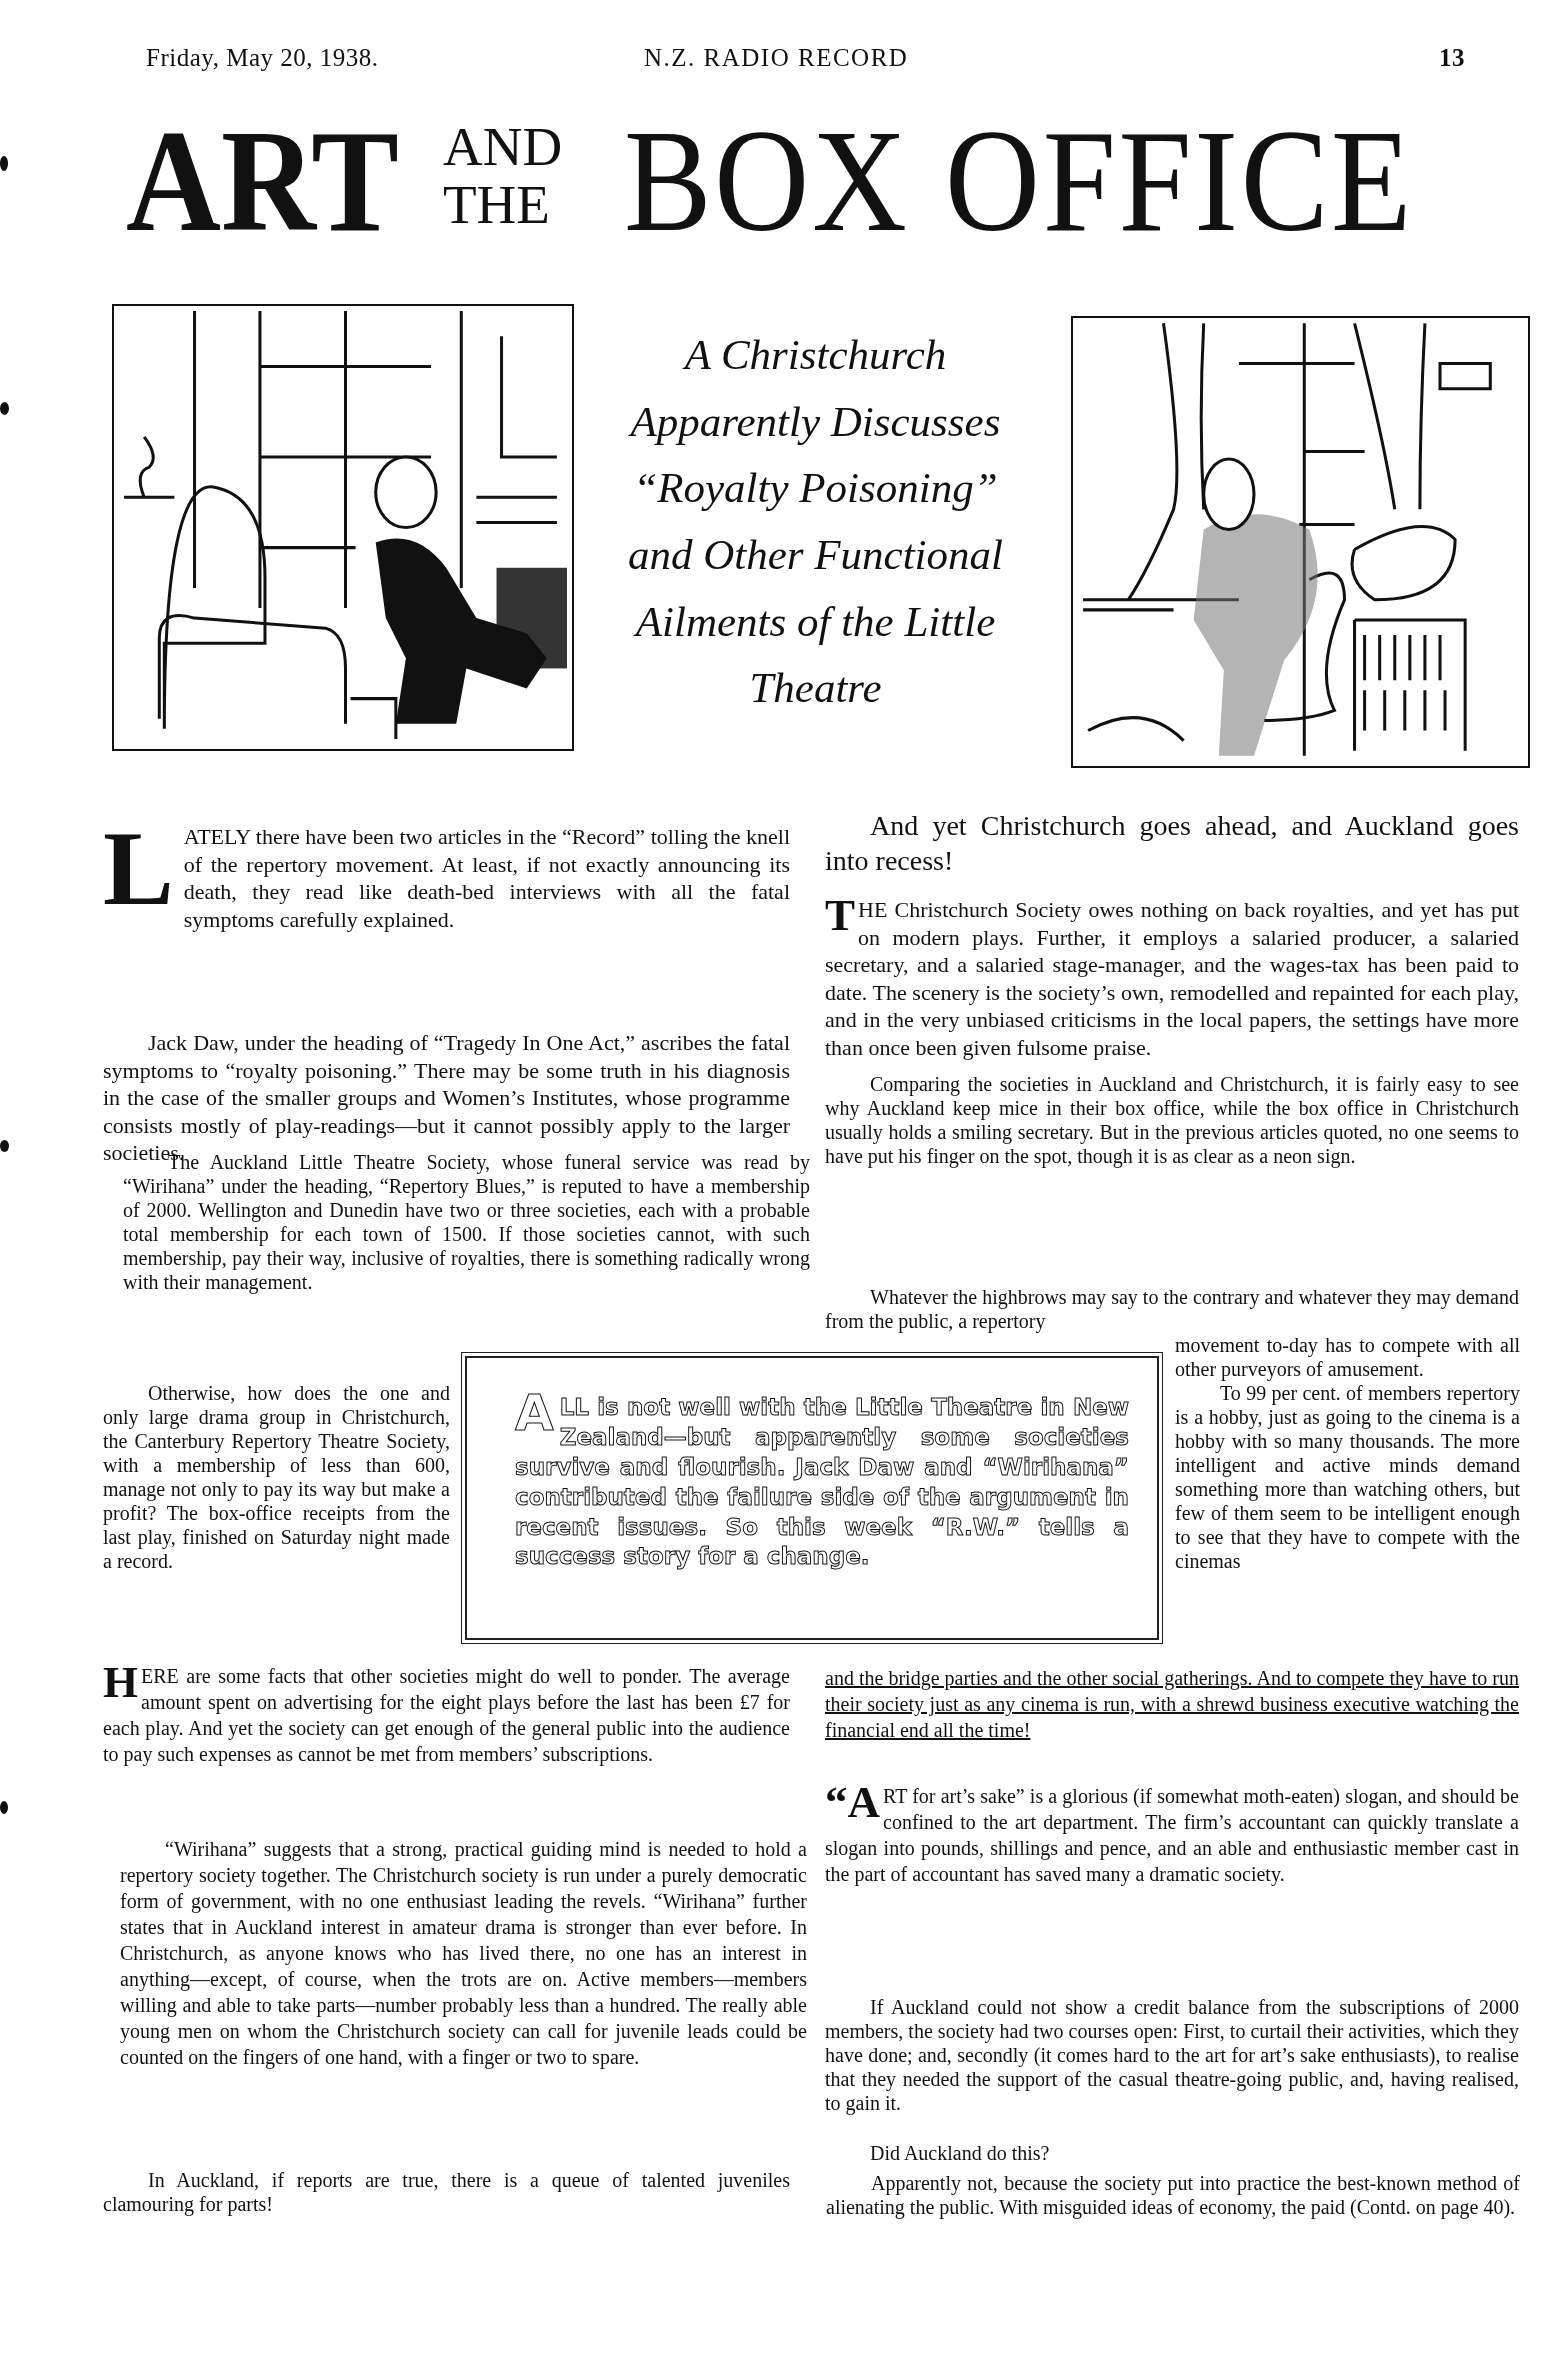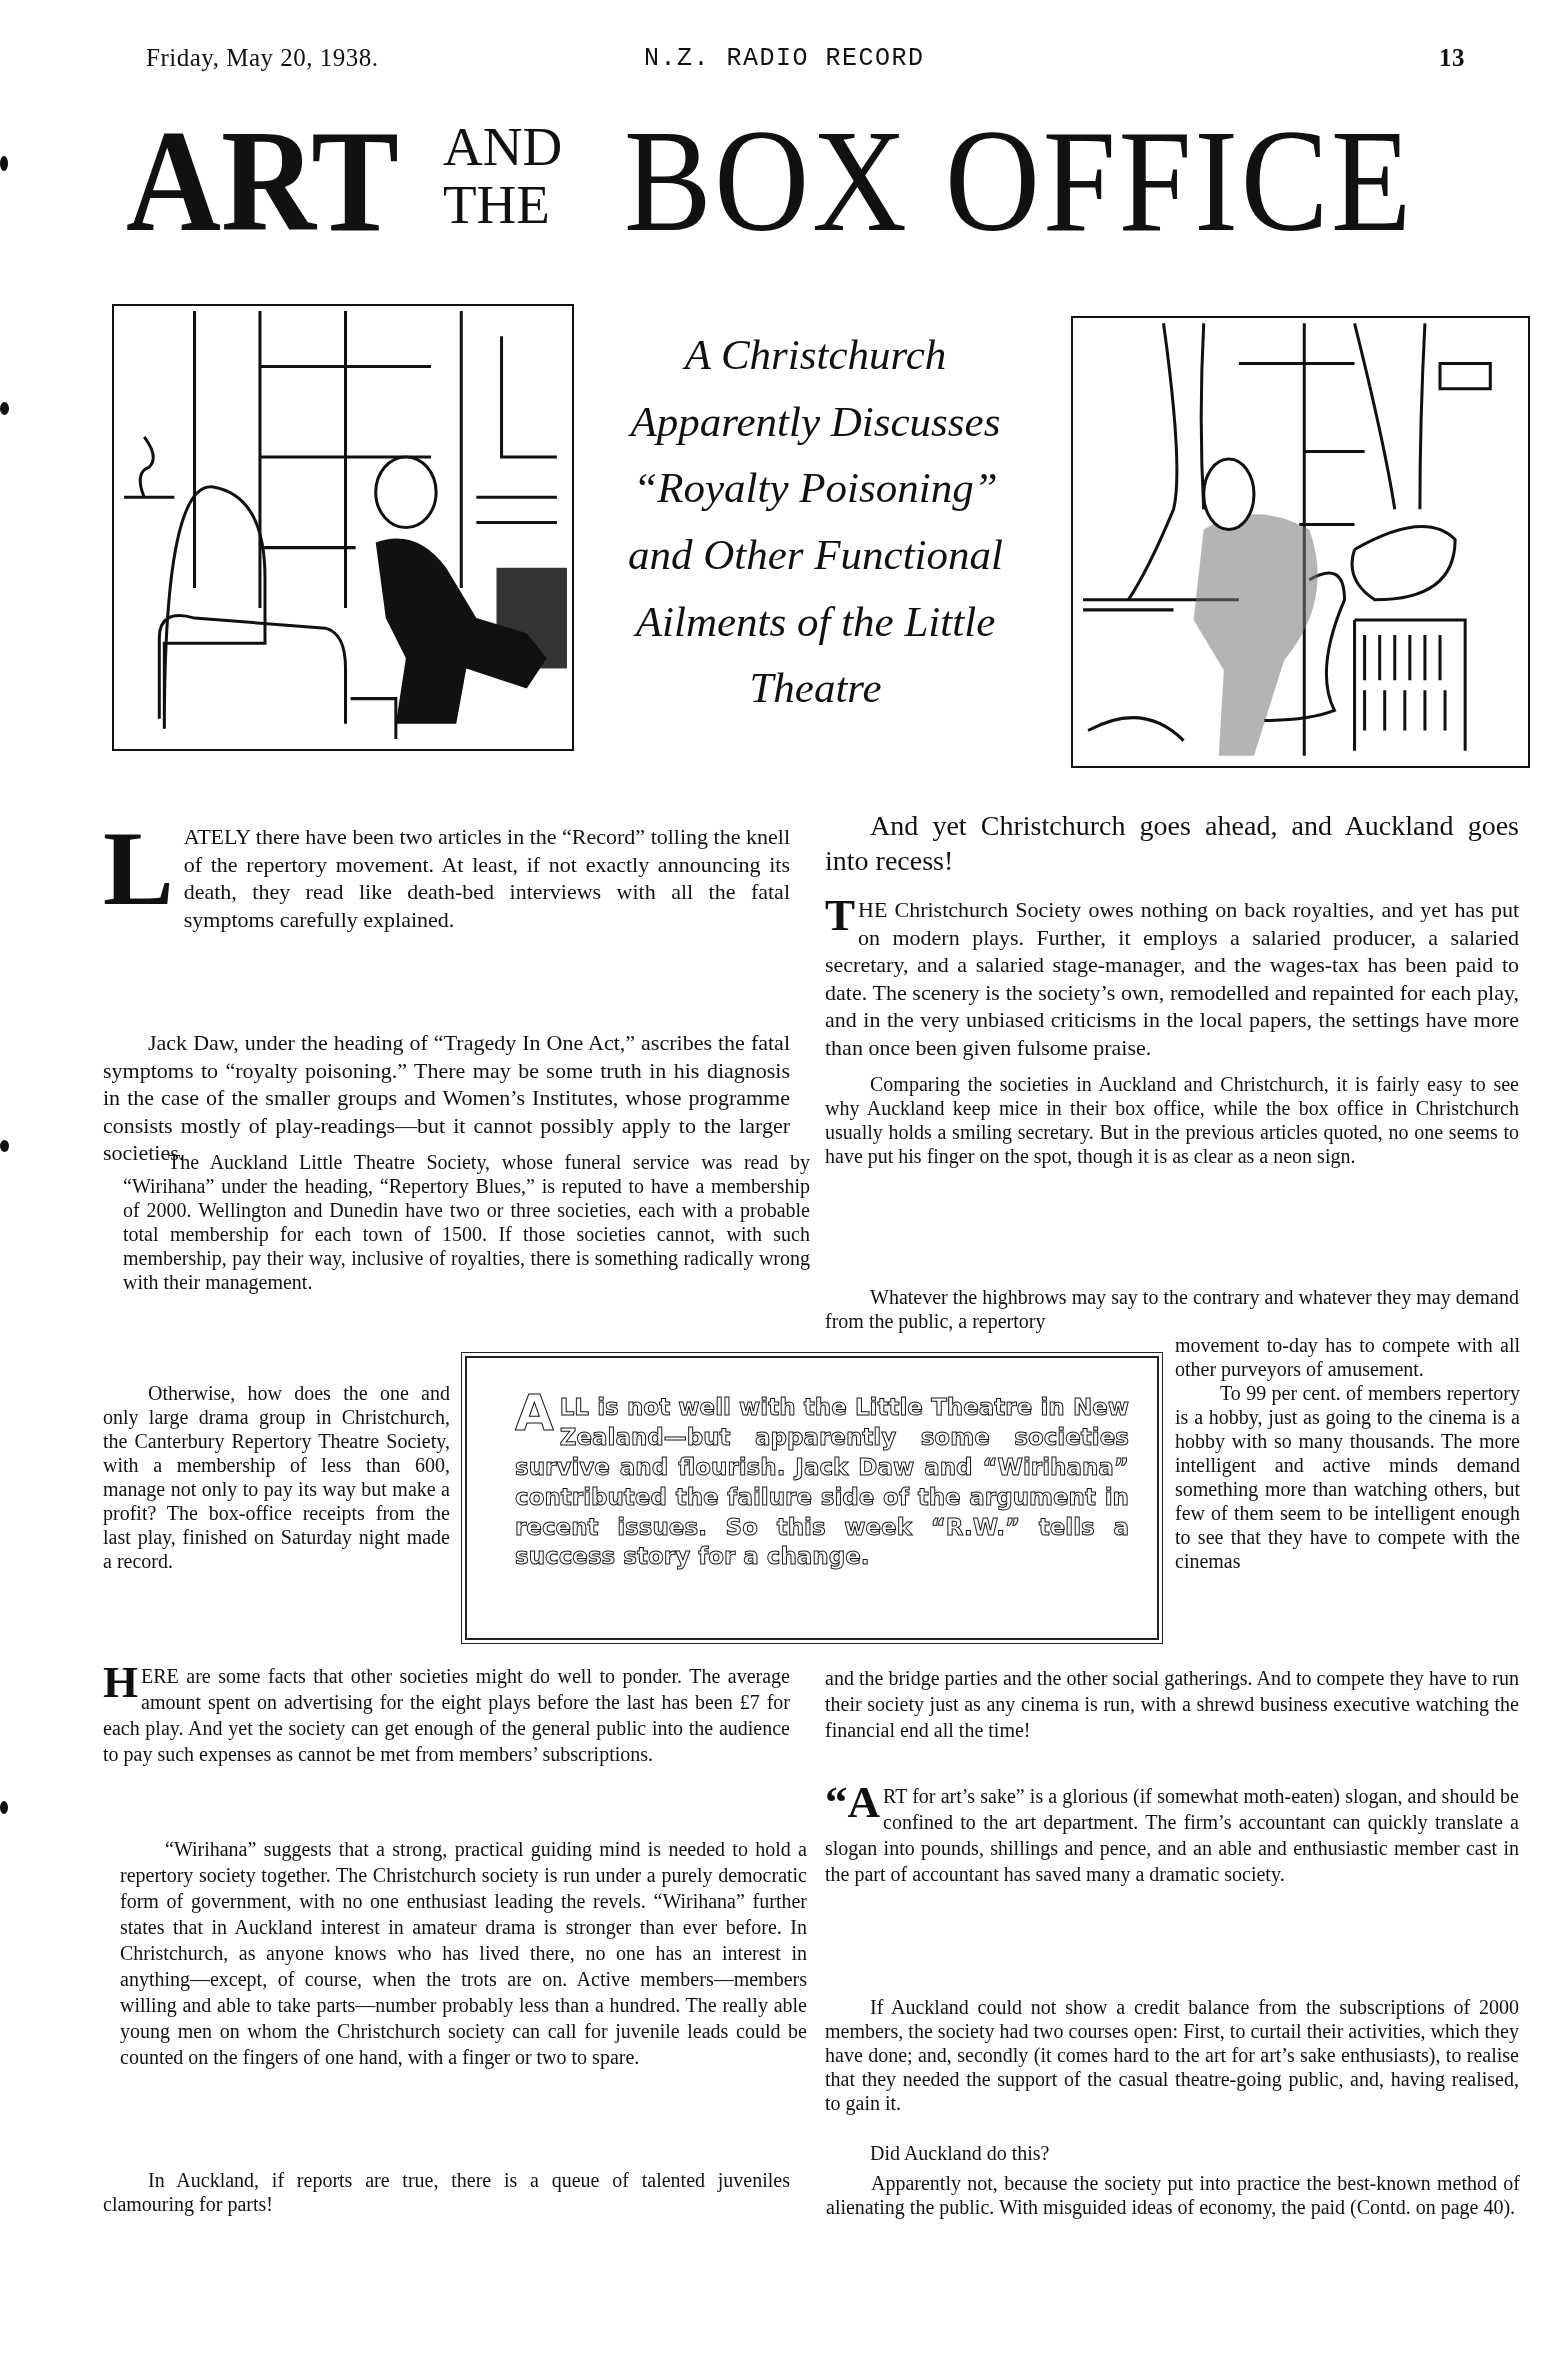--- a/index.html
+++ b/index.html
@@ -1,20 +1,20 @@
 <!DOCTYPE html>
 <html style="font-size:8px"><head>
 <meta charset="utf-8">
 <style>
   html,body{margin:0;padding:0;background:#fff;}
   body{width:1563px;height:2366px;position:relative;overflow:hidden;color:#111;font-family:"Liberation Serif","DejaVu Serif",serif;}
   .abs{position:absolute;}
   .hdr{font-size:25px;top:44px;letter-spacing:0.5px;}
   #hdr-date{left:146px;}
-  #hdr-pub{left:644px;letter-spacing:1.5px;font-family:Liberation Mono, monospace;}
+  #hdr-pub{left:644px;letter-spacing:1.5px;}
   #hdr-page{left:1439px;font-weight:bold;}
   .big{font-size:146px;line-height:1;top:108px;font-family:"Liberation Serif",serif;transform:scaleX(0.9);transform-origin:left top;}
   #t-art{left:126px;font-weight:bold;}
   #t-box{left:624px;letter-spacing:3px;}
   .stack{left:443px;top:118px;font-size:55px;line-height:1.05;}
   .panel{border:2.5px solid #111;background:#fff;}
   #cart-l{left:112px;top:304px;width:458px;height:443px;}
   #cart-r{left:1071px;top:316px;width:455px;height:448px;}
   #deck{left:584px;top:322px;width:463px;text-align:center;font-style:italic;font-size:43px;line-height:1.55;}
   .col{font-size:22px;line-height:1.25;text-align:justify;}
@@ -136,21 +136,21 @@
 <div class="abs col small" style="left:825px;top:1072px;width:694px;">
   <p>Comparing the societies in Auckland and Christchurch, it is fairly easy to see why Auckland keep mice in their box office, while the box office in Christchurch usually holds a smiling secretary. But in the previous articles quoted, no one seems to have put his finger on the spot, though it is as clear as a neon sign.</p>
 </div>
 <div class="abs col small" style="left:825px;top:1285px;width:694px;">
   <p>Whatever the highbrows may say to the contrary and whatever they may demand from the public, a repertory</p>
 </div>
 <div class="abs col small" style="left:1175px;top:1333px;width:345px;">
   <p style="text-indent:0">movement to-day has to compete with all other purveyors of amusement.</p>
   <p>To 99 per cent. of members repertory is a hobby, just as going to the cinema is a hobby with so many thousands. The more intelligent and active minds demand something more than watching others, but few of them seem to be intelligent enough to see that they have to compete with the cinemas</p>
 </div>
-<div class="abs col small" style="left:825px;top:1665px;width:694px;line-height:1.3;">
+<div class="abs col small" style="left:825px;top:1665px;width:694px;line-height:1.3;text-decoration:underline;">
   <p style="text-indent:0">and the bridge parties and the other social gatherings. And to compete they have to run their society just as any cinema is run, with a shrewd business executive watching the financial end all the time!</p>
 </div>
 <div class="abs col small" style="left:825px;top:1783px;width:694px;line-height:1.3;">
   <span class="cap cap2">“A</span>
   <span>RT for art’s sake” is a glorious (if somewhat moth-eaten) slogan, and should be confined to the art department. The firm’s accountant can quickly translate a slogan into pounds, shillings and pence, and an able and enthusiastic member cast in the part of accountant has saved many a dramatic society.</span>
 </div>
 <div class="abs col small" style="left:825px;top:1995px;width:694px;">
   <p>If Auckland could not show a credit balance from the subscriptions of 2000 members, the society had two courses open: First, to curtail their activities, which they have done; and, secondly (it comes hard to the art for art’s sake enthusiasts), to realise that they needed the support of the casual theatre-going public, and, having realised, to gain it.</p>
 </div>
 <div class="abs col small" style="left:825px;top:2141px;width:694px;">

